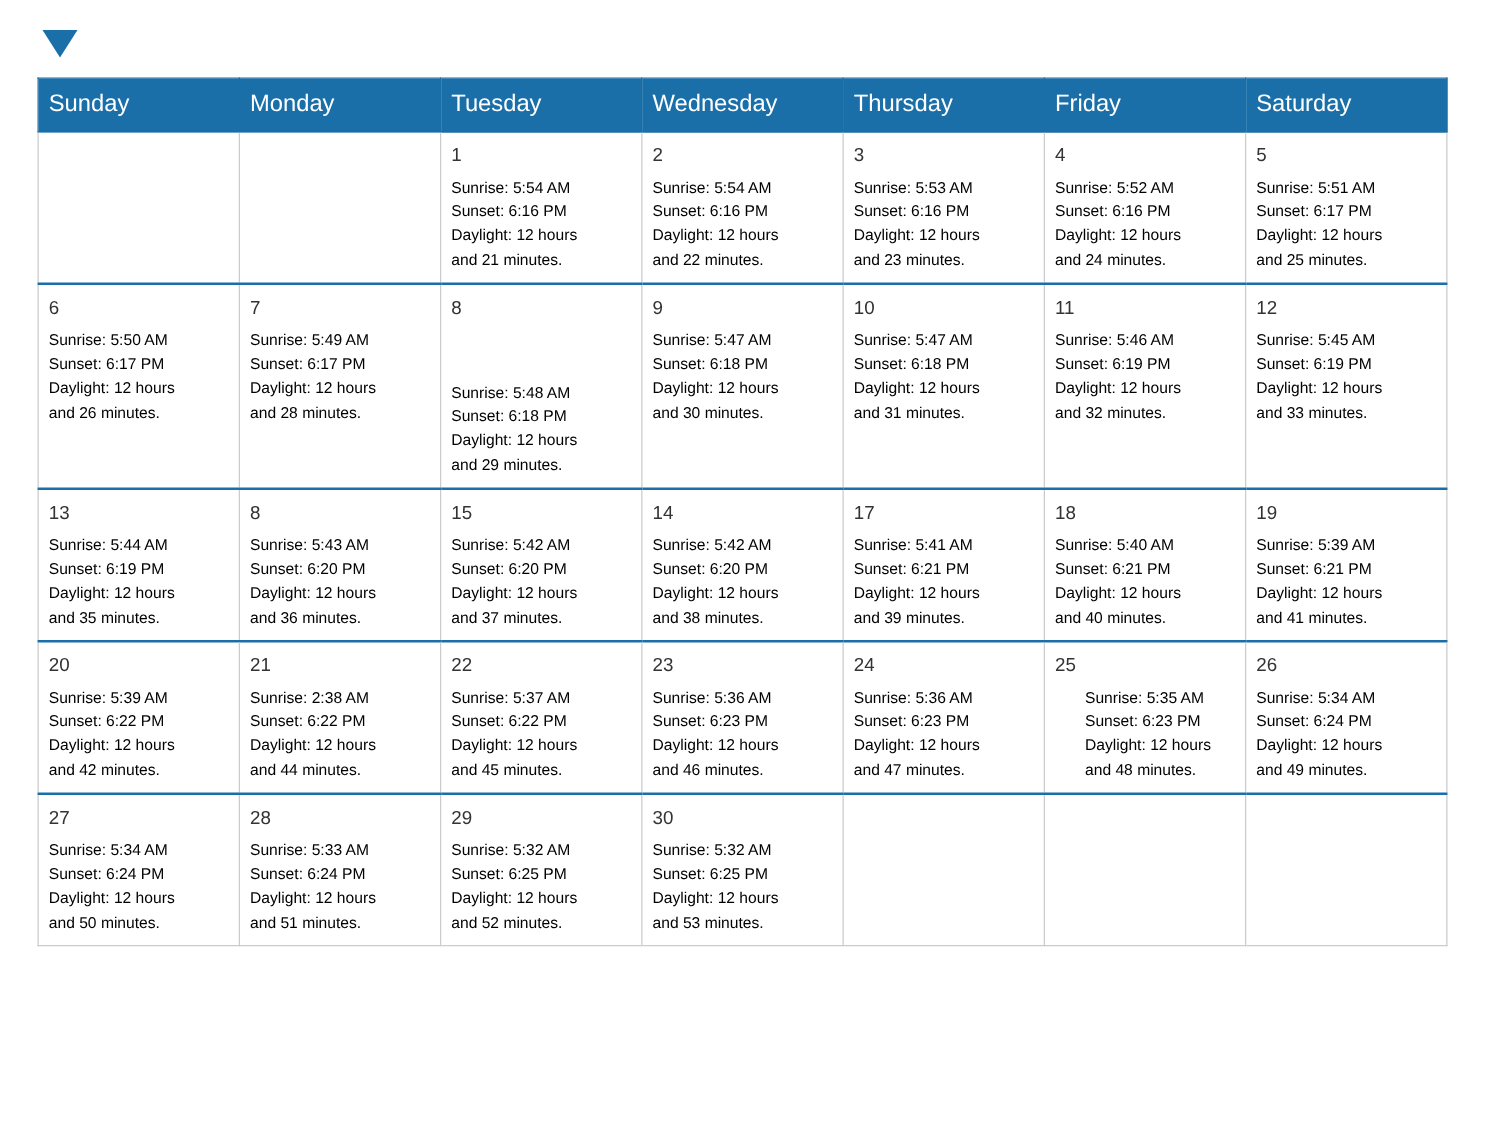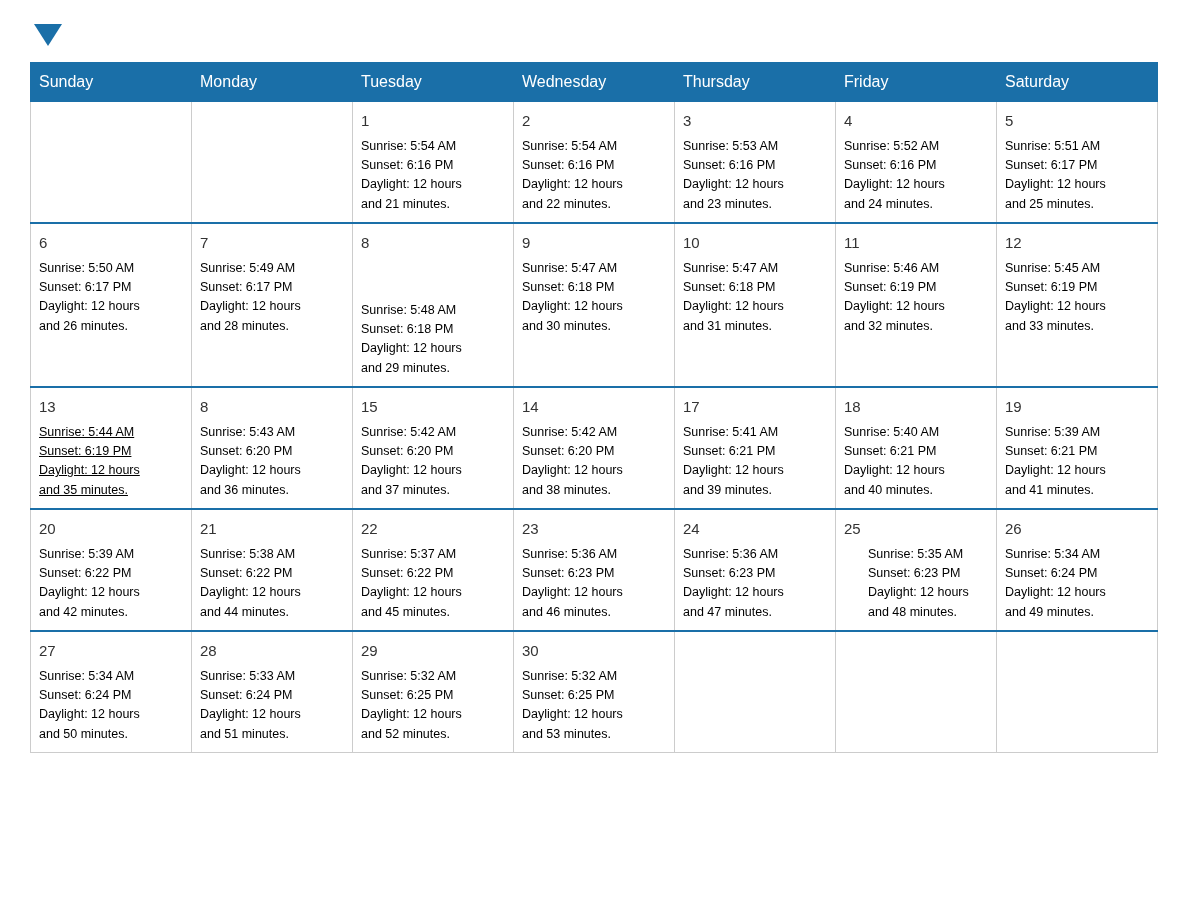--- a/index.html
+++ b/index.html
@@ -60,21 +60,21 @@
     }
     .calendar {
       width: 100%;
       border-collapse: collapse;
     }
     .calendar th {
       background-color: #1a6fa8;
       color: #fff;
       padding: 10px 8px;
       text-align: left;
-      font-size: 16px;
+      font-size: 19px;
       font-weight: normal;
       border: 1px solid #1a6fa8;
     }
     .calendar td {
       vertical-align: top;
       padding: 8px;
       border: 1px solid #ccc;
       width: 14.28%;
       min-height: 100px;
       font-size: 13px;
@@ -219,21 +219,21 @@
           <span class="day-num">12</span>
           <div class="day-info" style="white-space: pre-line;">Sunrise: 5:45 AM
 Sunset: 6:19 PM
 Daylight: 12 hours
 and 33 minutes.</div>
         </td>
       </tr>
       <tr>
         <td>
           <span class="day-num">13</span>
-          <div class="day-info" style="white-space: pre-line; text-decoration: underline;">Sunrise: 5:44 AM
+          <div class="day-info" style="white-space: pre-line;">Sunrise: 5:44 AM
 Sunset: 6:19 PM
 Daylight: 12 hours
 and 35 minutes.</div>
         </td>
         <td>
           <span class="day-num">8</span>
           <div class="day-info" style="white-space: pre-line;">Sunrise: 5:43 AM
 Sunset: 6:20 PM
 Daylight: 12 hours
 and 36 minutes.</div>
@@ -277,21 +277,21 @@
       <tr>
         <td>
           <span class="day-num">20</span>
           <div class="day-info" style="white-space: pre-line;">Sunrise: 5:39 AM
 Sunset: 6:22 PM
 Daylight: 12 hours
 and 42 minutes.</div>
         </td>
         <td>
           <span class="day-num">21</span>
-          <div class="day-info" style="white-space: pre-line;">Sunrise: 5:38 AM
+          <div class="day-info" style="white-space: pre-line;">Sunrise: 2:38 AM
 Sunset: 6:22 PM
 Daylight: 12 hours
 and 44 minutes.</div>
         </td>
         <td>
           <span class="day-num">22</span>
           <div class="day-info" style="white-space: pre-line;">Sunrise: 5:37 AM
 Sunset: 6:22 PM
 Daylight: 12 hours
 and 45 minutes.</div>

